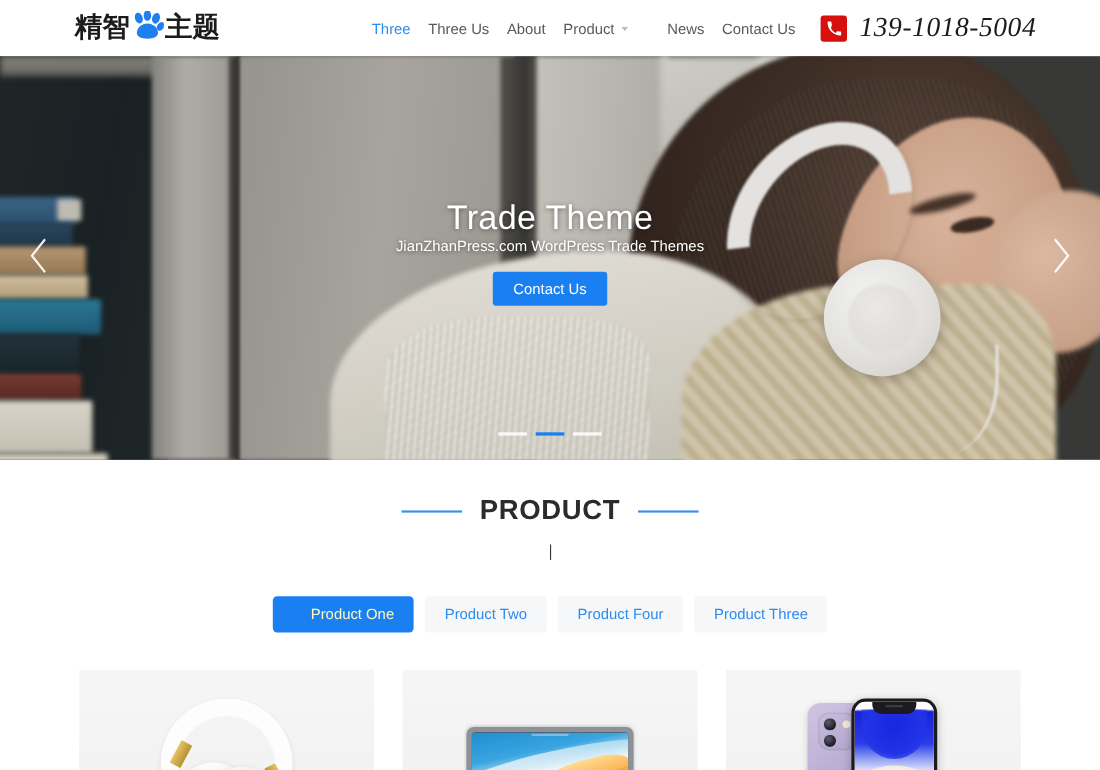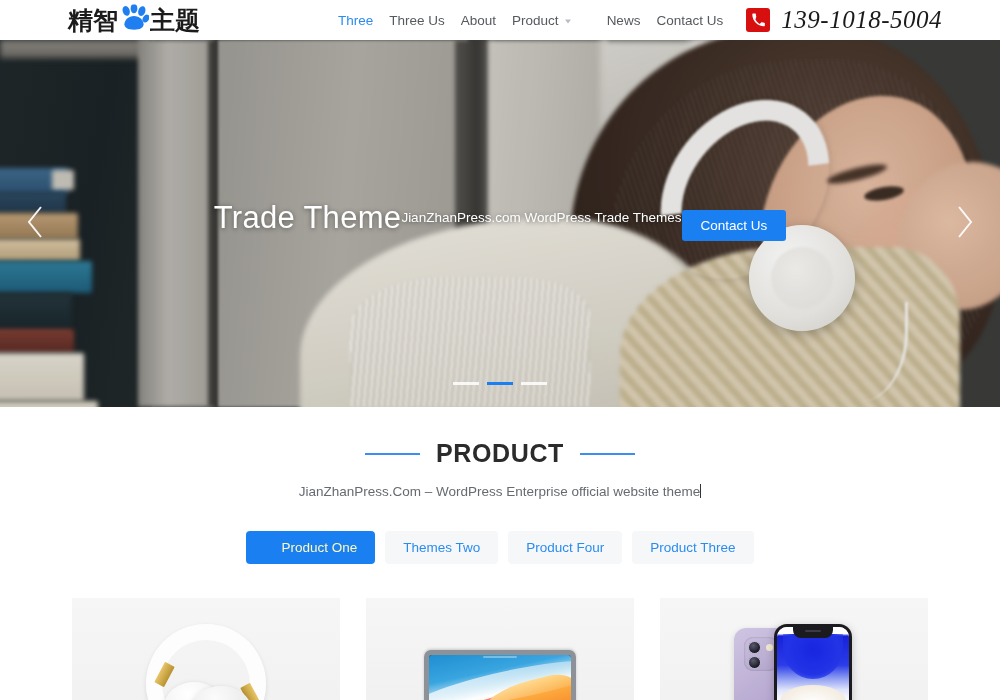--- a/index.html
+++ b/index.html
@@ -6,21 +6,21 @@
   html, body {
     width: 1000px; height: 700px;
     font-family: "Liberation Sans", sans-serif;
     background: #ffffff;
     overflow: hidden;
   }
 
   
   .header {
     position: relative;
-    height: 40px;
+    height: 51px;
     background: #ffffff;
     display: flex;
     align-items: center;
     z-index: 30;
   }
   .logo {
     position: absolute;
     left: 68px; top: 50%;
     transform: translateY(-50%);
     display: flex;
@@ -307,21 +307,21 @@
     width: 70px; height: 100px;
     border-right: 3px solid #f2f1ee;
     border-radius: 0 0 70% 0;
     filter: blur(0.8px);
   }
   .hero-shade { position: absolute; inset: 0; background: rgba(0,0,0,.05); }
 
   
   .hero-inner {
     position: absolute; inset: 0;
-    display: flex; flex-direction: row;
+    display: flex; flex-direction: column;
     align-items: center; justify-content: center;
     z-index: 6;
     padding-bottom: 12px;
   }
   .hero-title {
     font-size: 31px;
     color: #ffffff;
     font-weight: 400;
     letter-spacing: .3px;
     text-shadow: 0 1px 5px rgba(0,0,0,.45);
@@ -707,26 +707,26 @@
 
 <section class="product-section">
 
   <div class="sec-head">
     <span class="sec-line"></span>
     <h2 class="sec-title">PRODUCT</h2>
     <span class="sec-line"></span>
   </div>
 
   <div class="sec-sub">
-    <span>JianZhanPress.Com – WordPress Enterprise official website theme</span><span class="caret-bar"></span>
+    <span class="caret-bar"></span>
   </div>
 
   <div class="tabs">
     <button class="tab active">Product One</button>
-    <button class="tab">Themes Two</button>
+    <button class="tab">Product Two</button>
     <button class="tab">Product Four</button>
     <button class="tab">Product Three</button>
   </div>
 
   <div class="cards">
 
     <div class="card c1">
       <div class="c1-band"></div>
       <div class="c1-gold-l"></div>
       <div class="c1-gold-r"></div>

